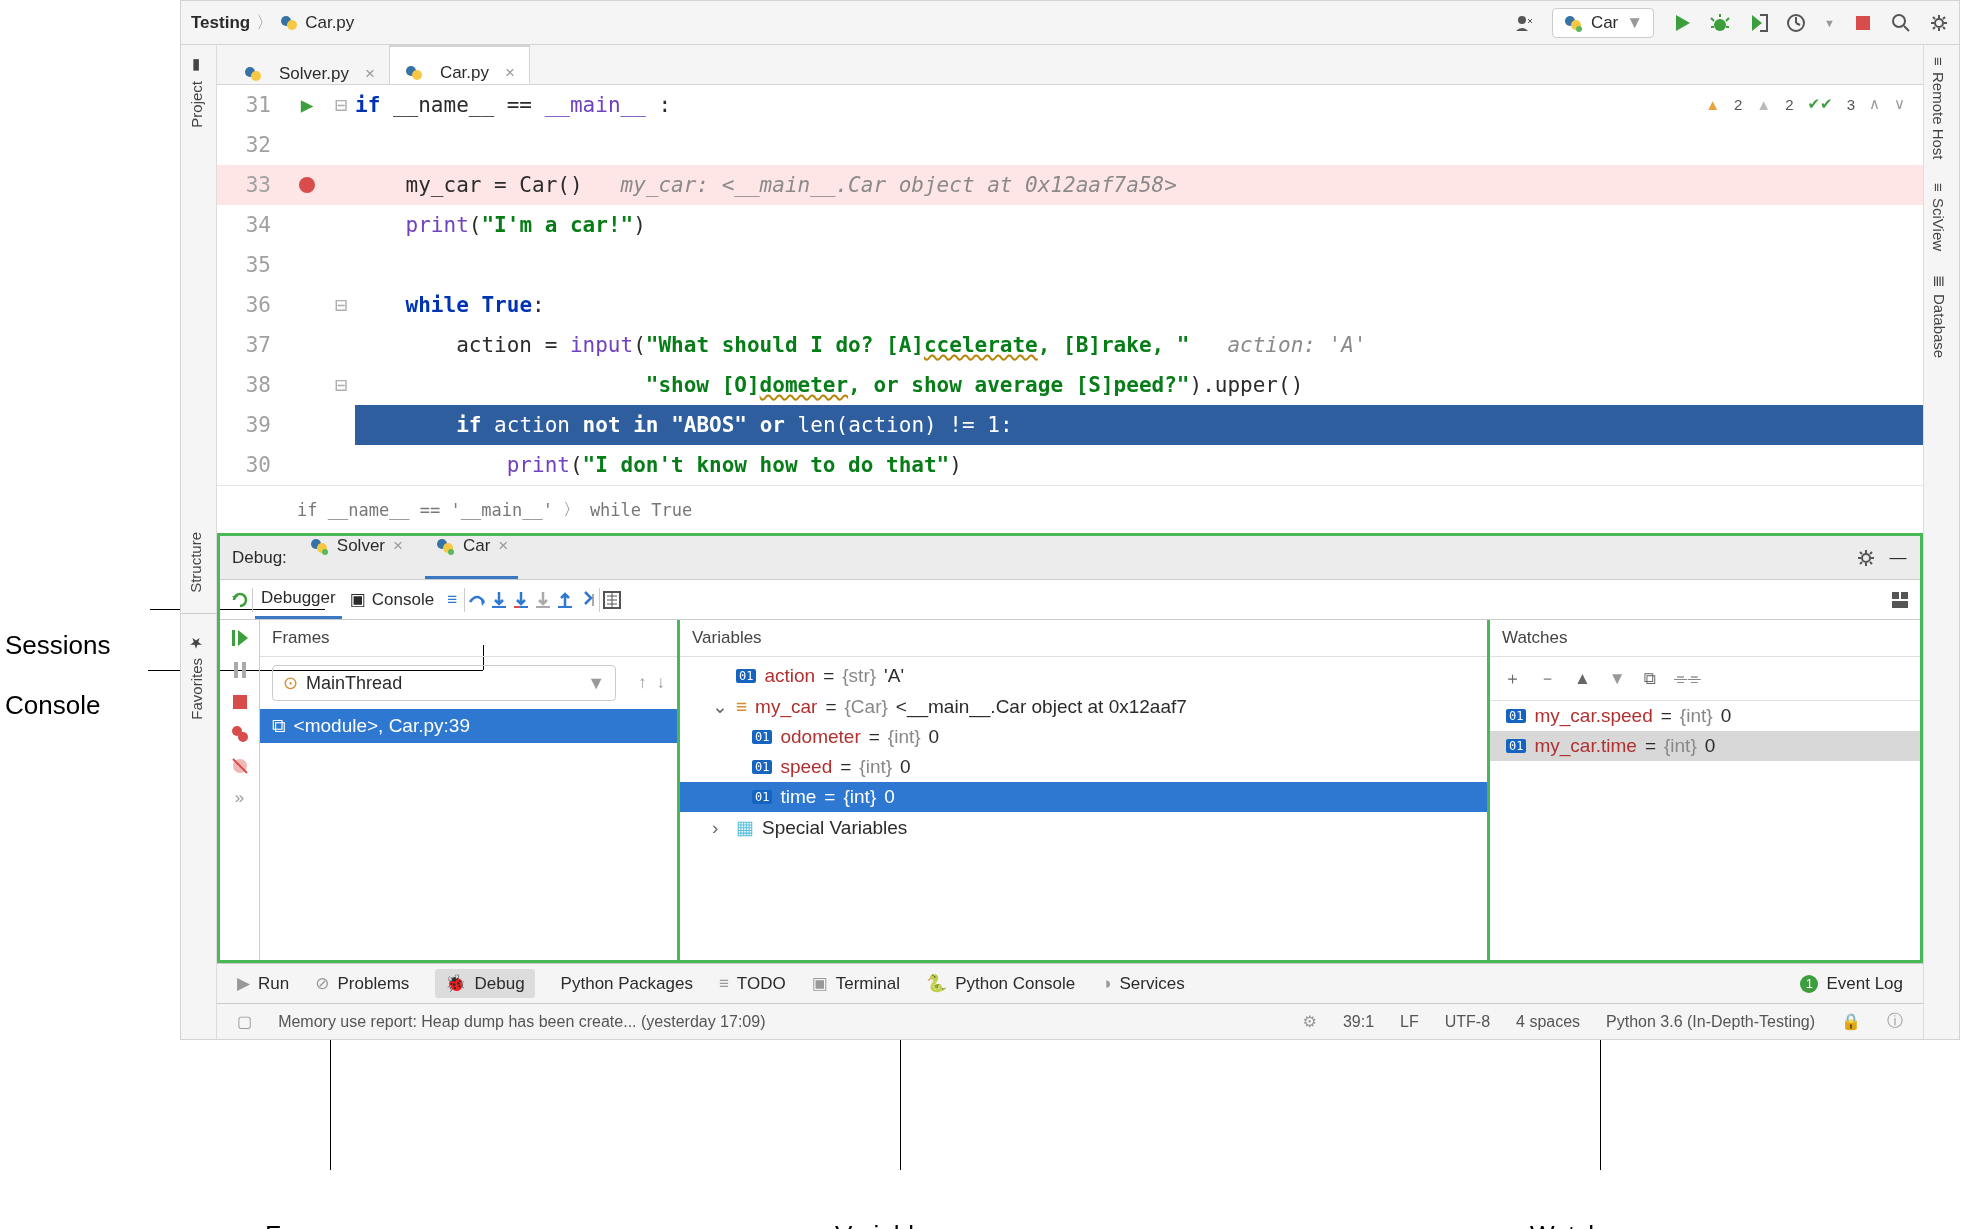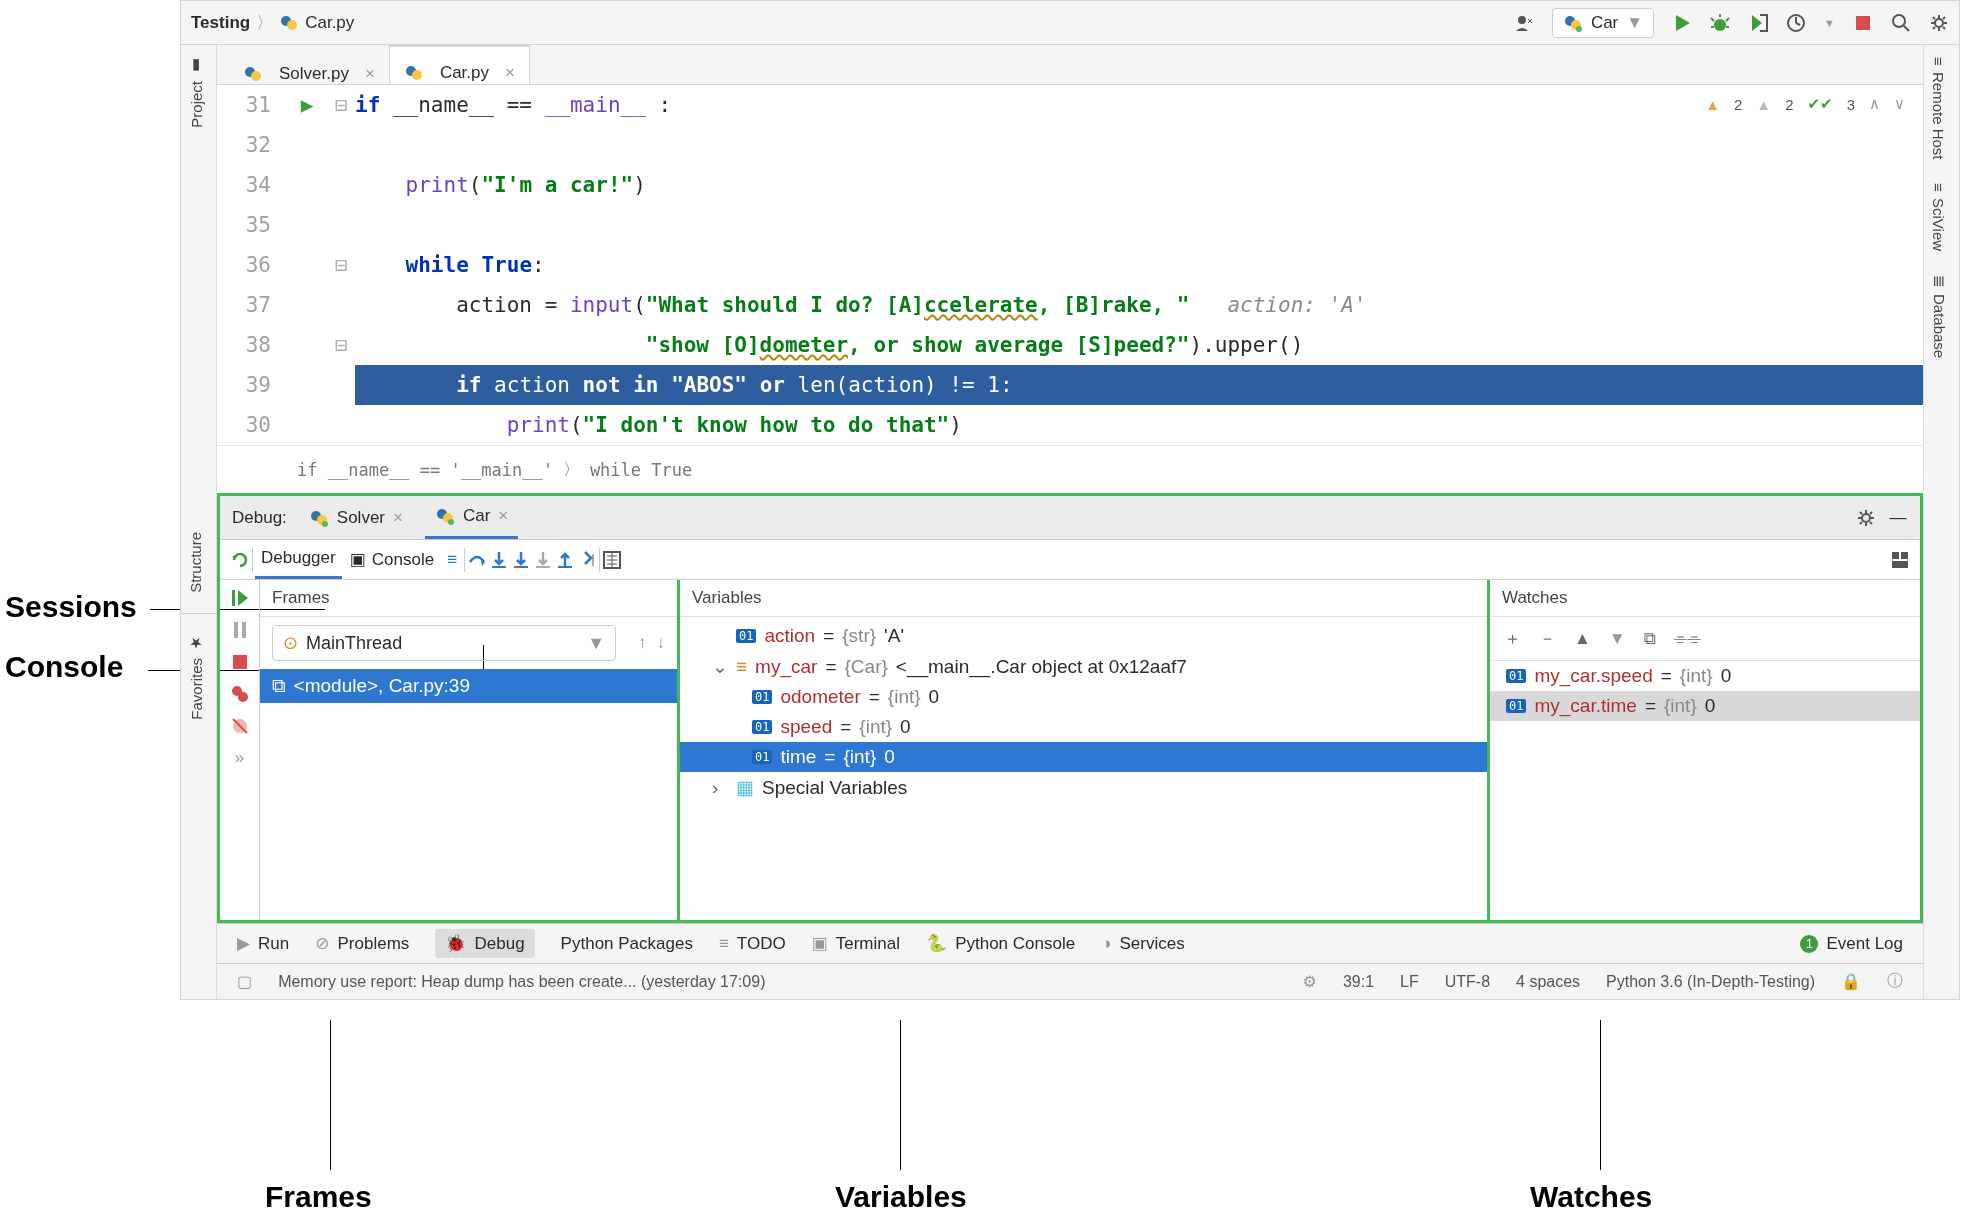--- a/index.html
+++ b/index.html
@@ -55,21 +55,21 @@
 
 
 .inspect-badges { position: absolute; right: 54px; top: 94px; display: flex; gap: 14px; align-items: center; font-size: 15px; color: #555; }
 
 
 .code-crumb { display: flex; align-items: center; gap: 10px; padding: 12px 80px; color: #777; font-size: 17px; border-top: 1px solid #e5e5e5; }
 
 
 .debug-tw { border: 3px solid #49b858; }
 .debug-header { display: flex; align-items: center; gap: 12px; background: #ececec; height: 44px; padding: 0 12px; border-bottom: 1px solid #ccc; }
-.session-tab { display: flex; align-items: center; gap: 8px; padding: 0 10px; height: 100%; }
+.session-tab { display: flex; align-items: flex-start; gap: 8px; padding: 0 10px; height: 100%; }
 .session-tab.active { border-bottom: 3px solid #3a78c3; }
 .debug-header .spacer { flex: 1; }
 
 .debug-toolbar { display: flex; align-items: center; height: 40px; border-bottom: 1px solid #ccc; padding: 0 10px; gap: 2px; }
 .dt-tab { padding: 0 6px; height: 100%; display: flex; align-items: center; gap: 6px; }
 .dt-tab.active { border-bottom: 3px solid #3a78c3; }
 .vline { width: 1px; height: 24px; background: #ccc; }
 
 .debug-body { display: flex; height: 340px; }
 .left-actions { width: 40px; border-right: 1px solid #ccc; display: flex; flex-direction: column; align-items: center; gap: 12px; padding: 8px 0; }
@@ -97,21 +97,21 @@
 
 
 .tool-tabs { display: flex; align-items: center; gap: 26px; background: #f5f5f5; border-top: 1px solid #ccc; height: 40px; padding: 0 20px; }
 .tool-tab { display: flex; align-items: center; gap: 8px; font-size: 17px; }
 .tool-tab.active { background: #dcdcdc; padding: 4px 10px; border-radius: 3px; }
 
 
 .statusbar { display: flex; align-items: center; gap: 26px; background: #f5f5f5; border-top: 1px solid #ccc; height: 36px; padding: 0 20px; font-size: 16px; color: #555; }
 
 
-.anno { position: absolute; font-size: 30px; font-weight: 700; color: #000; }
+.anno { position: absolute; font-size: 26px; font-weight: 400; color: #000; margin-top: 40px; }
 .anno-line { position: absolute; border-top: 1px solid #000; }
 .anno-vline { position: absolute; border-left: 1px solid #000; }
 
 .green { color: #3c9e3c; }
 .blue { color: #2e78d2; }
 .red { color: #d94c4c; }
 .gray { color: #999; }
 .orange { color: #d98c2e; }
 
 svg { display: block; }
@@ -286,20 +286,28 @@
             <span class="green">▶</span>
           </div>
           <div class="fold">⊟</div>
           <div class="code"><span class="kw">if</span><span> __name__ == </span><span class="builtin">__main__</span><span> :</span></div>
         </div>
       <div class="code-row">
           <div class="lnum">32</div>
           <div class="gutter"></div>
           <div class="fold"></div>
           <div class="code"></div>
+        </div>
+      <div class="code-row hl-pink">
+          <div class="lnum">33</div>
+          <div class="gutter">
+            <span class="breakpoint"></span>
+          </div>
+          <div class="fold"></div>
+          <div class="code"><span>    my_car = Car()   </span><span class="comment">my_car: &lt;__main__.Car object at 0x12aaf7a58&gt;</span></div>
         </div>
       <div class="code-row">
           <div class="lnum">34</div>
           <div class="gutter"></div>
           <div class="fold"></div>
           <div class="code"><span>    </span><span class="builtin">print</span><span>(</span><span class="str">"I'm a car!"</span><span>)</span></div>
         </div>
       <div class="code-row">
           <div class="lnum">35</div>
           <div class="gutter"></div>

